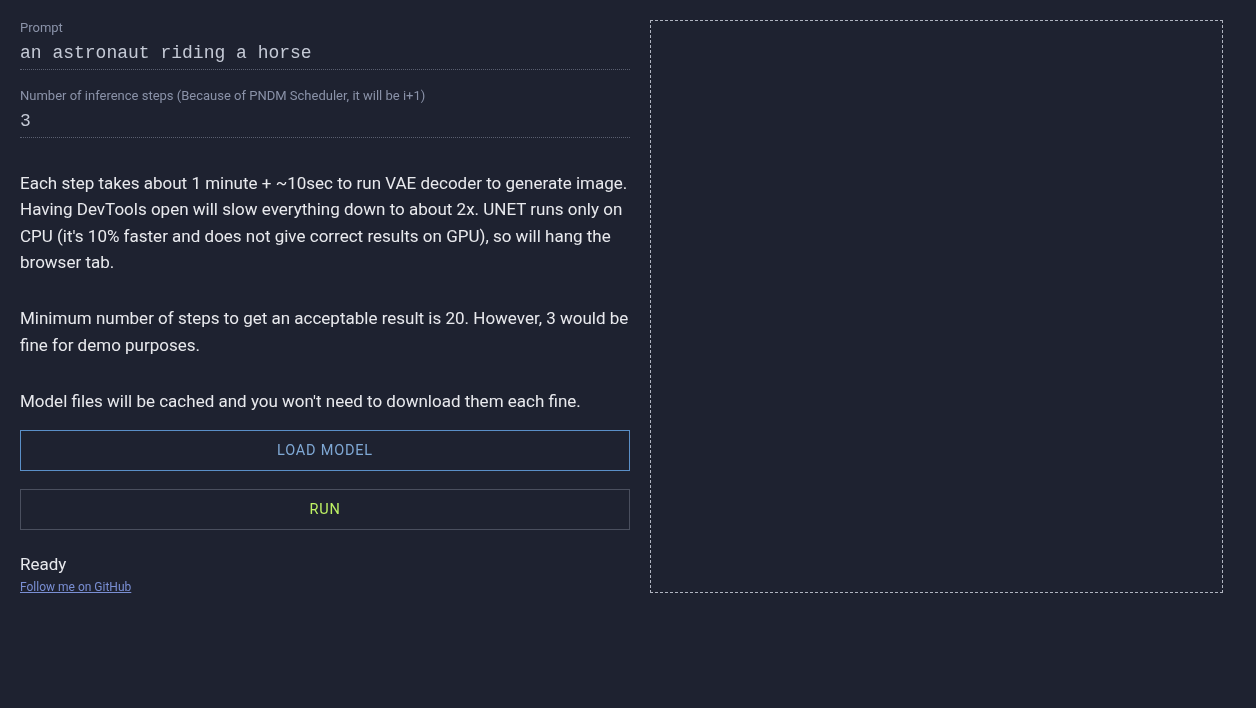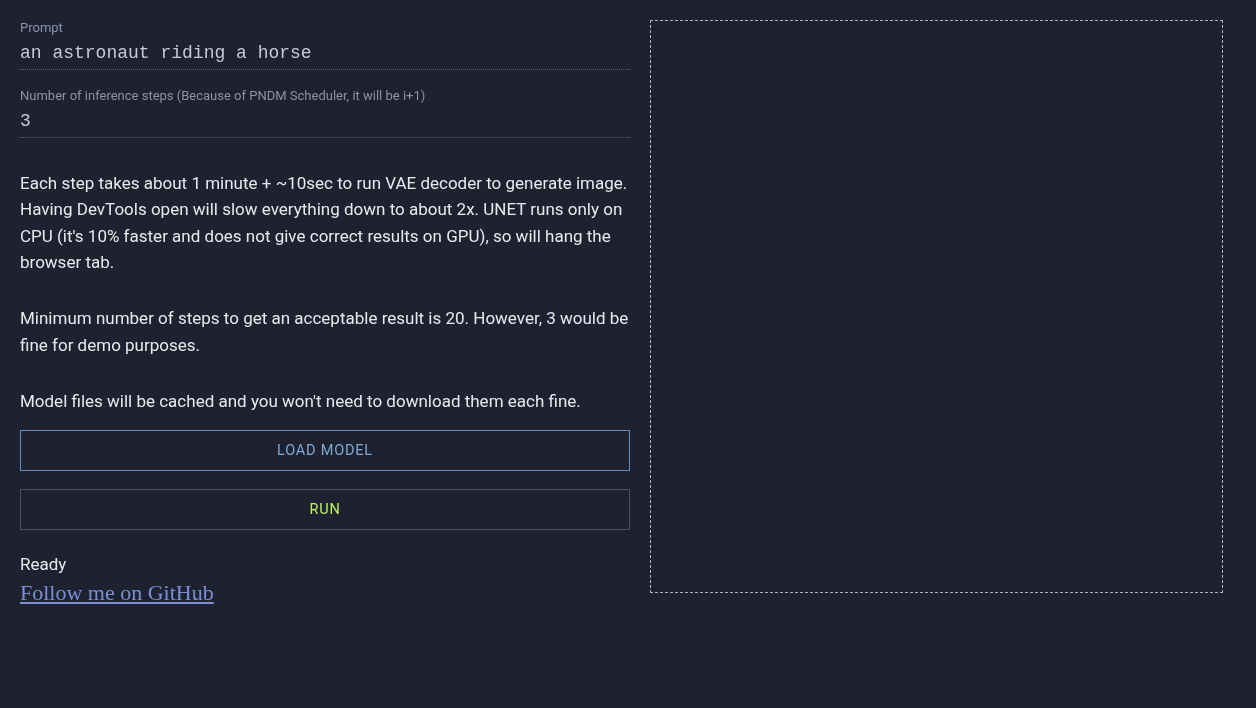--- a/index.html
+++ b/index.html
@@ -88,23 +88,22 @@
     }
     .status-text {
       font-size: 17px;
       color: #e8e9ed;
       margin-top: 6px;
       margin-bottom: 6px;
     }
     .link {
       color: #7a8fd4;
       text-decoration: underline;
-      font-size: 22px;
+      font-size: 12px;
       cursor: pointer;
-      font-family: Liberation Serif, serif;
     }
     .image-placeholder {
       width: 573px;
       height: 573px;
       border: 1.5px dashed #b0b4c0;
       background: transparent;
     }
   </style>
 </head>
 <body>

